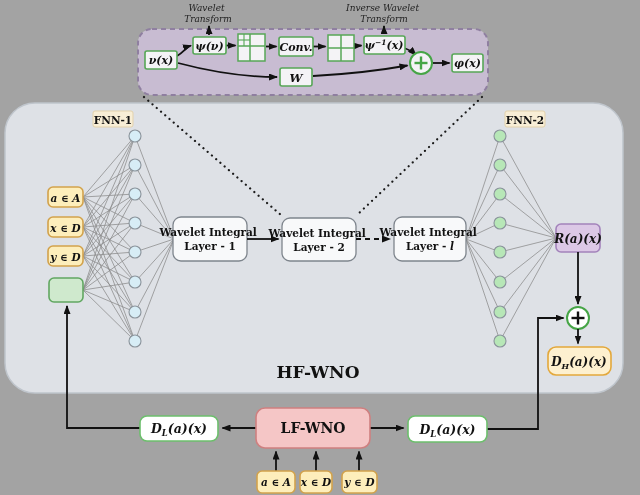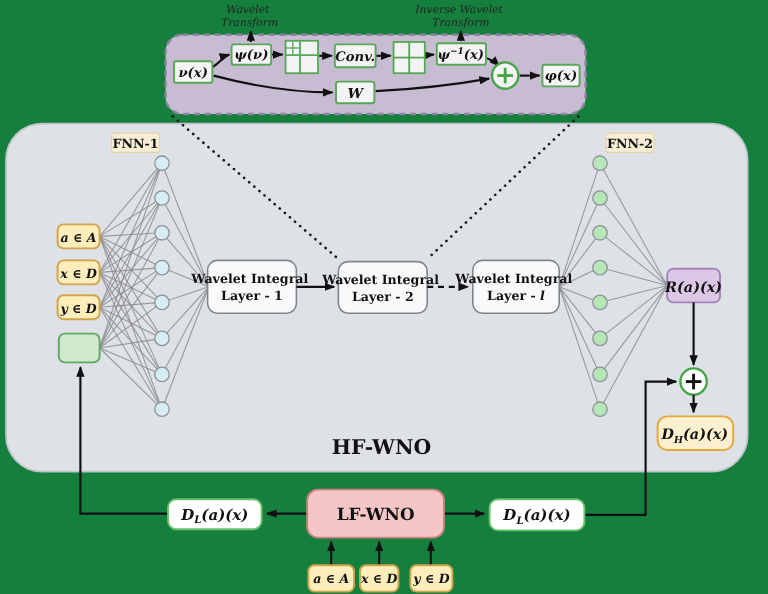--- a/index.html
+++ b/index.html
@@ -1,16 +1,16 @@
 <!DOCTYPE html>
 <html><head>
 <meta charset="utf-8">
 <style>
   html,body{margin:0;padding:0;background:#ffffff;}
-  #stage{position:relative;width:640px;height:495px;background:#15803d;overflow:hidden;text-align:right;}
+  #stage{position:relative;width:640px;height:495px;background:#a3a3a3;overflow:hidden;text-align:right;}
   svg{display:block;}
   .math{font-family:"DejaVu Serif",serif;font-style:italic;font-weight:bold;fill:#111;}
   .sbold{font-family:"DejaVu Serif",serif;font-weight:bold;fill:#111;font-style:normal;}
   .toplabel{font-family:"DejaVu Serif",serif;font-style:italic;font-size:9px;fill:#222;}
   .net-line{stroke:#8b8b8b;stroke-width:0.9;opacity:0.85;}
   .blk{stroke:#111;stroke-width:1.8;fill:none;}
 </style>
 </head>
 <body>
 

